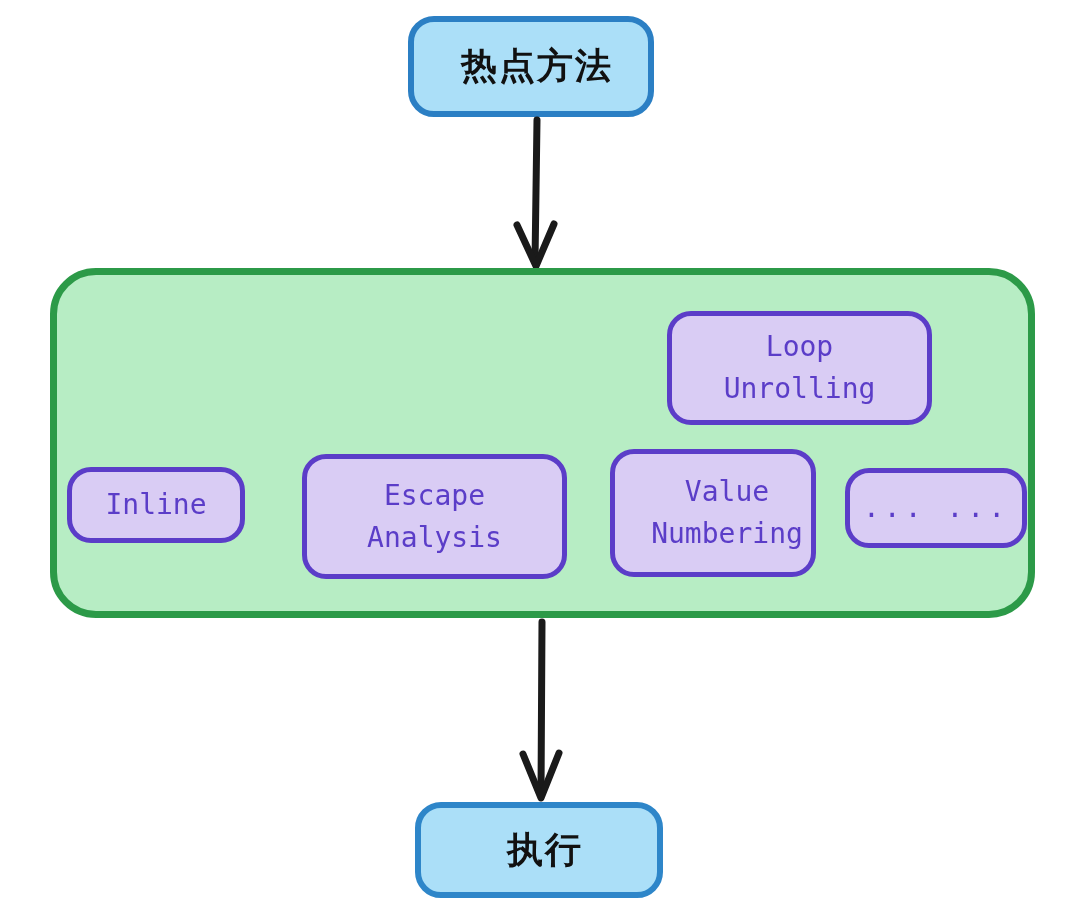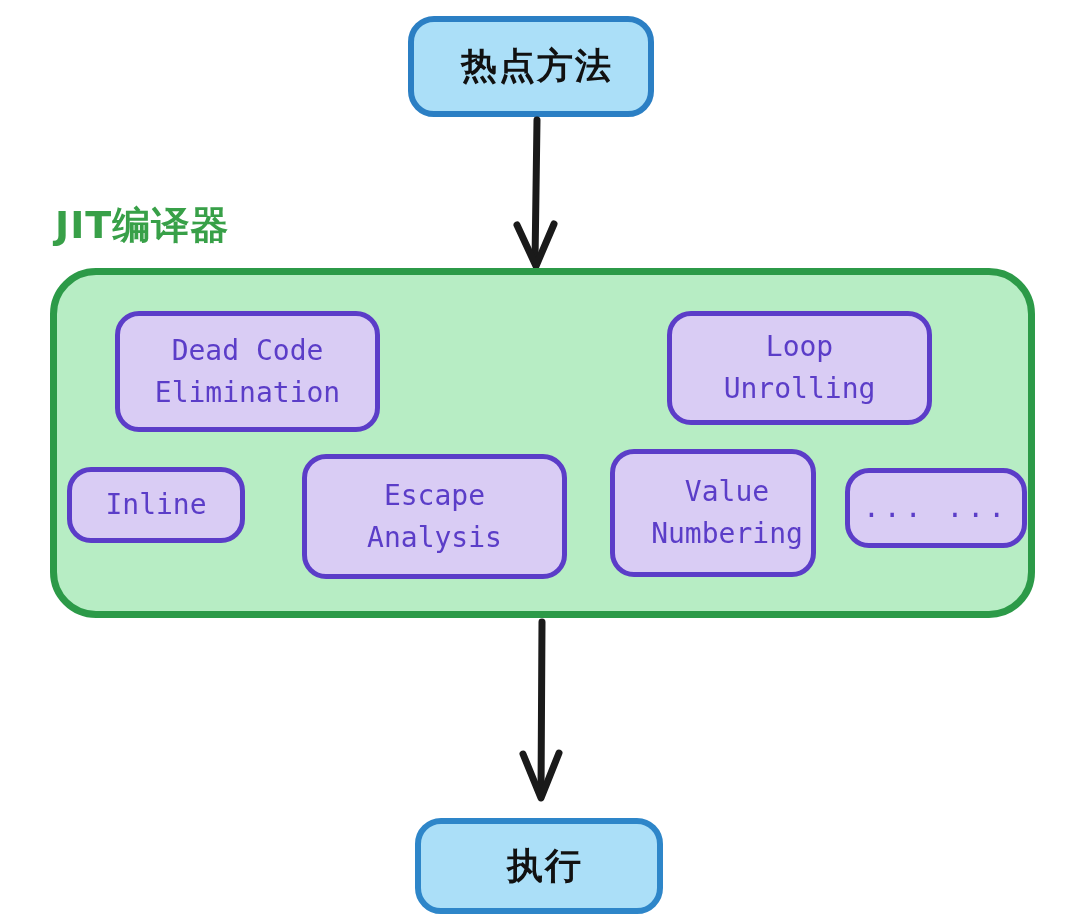--- a/index.html
+++ b/index.html
@@ -26,21 +26,21 @@
     align-items: center;
     justify-content: center;
     font-size: 36px;
     font-weight: 700;
     color: #111111;
     box-sizing: border-box;
     letter-spacing: 2px;
     padding-left: 12px;
   }
   .node-top    { left: 408px; top: 16px;  width: 246px; height: 101px; }
-  .node-bottom { left: 415px; top: 802px; width: 248px; height: 96px; border-color: #2e86c9; margin-top: 16px; }
+  .node-bottom { left: 415px; top: 802px; width: 248px; height: 96px; border-color: #2e86c9; }
 
   
   .jit-label {
     position: absolute;
     left: 55px;
     top: 200px;
     font-size: 38px;
     font-weight: 700;
     color: #38a048;
     letter-spacing: 1px;
@@ -104,26 +104,23 @@
     <g stroke="#1a1a1a" stroke-width="7" fill="none" stroke-linecap="round" stroke-linejoin="round">
       <path d="M537 120 L535 262"></path>
       <path d="M517 225 L536 266 L554 224"></path>
     </g>
     <g stroke="#1a1a1a" stroke-width="7" fill="none" stroke-linecap="round" stroke-linejoin="round">
       <path d="M542 622 L541 794"></path>
       <path d="M523 754 L541 798 L559 753"></path>
     </g>
   </svg>
 
-  <div class="jit-label">JIT编译器</div>
 
   <div class="jit-container"></div>
 
-  <div class="opt opt-dead-code">Dead Code
-Elimination</div>
   <div class="opt opt-loop">Loop
 Unrolling</div>
   <div class="opt opt-inline">Inline</div>
   <div class="opt opt-escape">Escape
 Analysis</div>
   <div class="opt opt-value">Value
 Numbering</div>
   <div class="opt opt-dots">... ...</div>
 
   <div class="flow-node node-bottom">执行</div>

